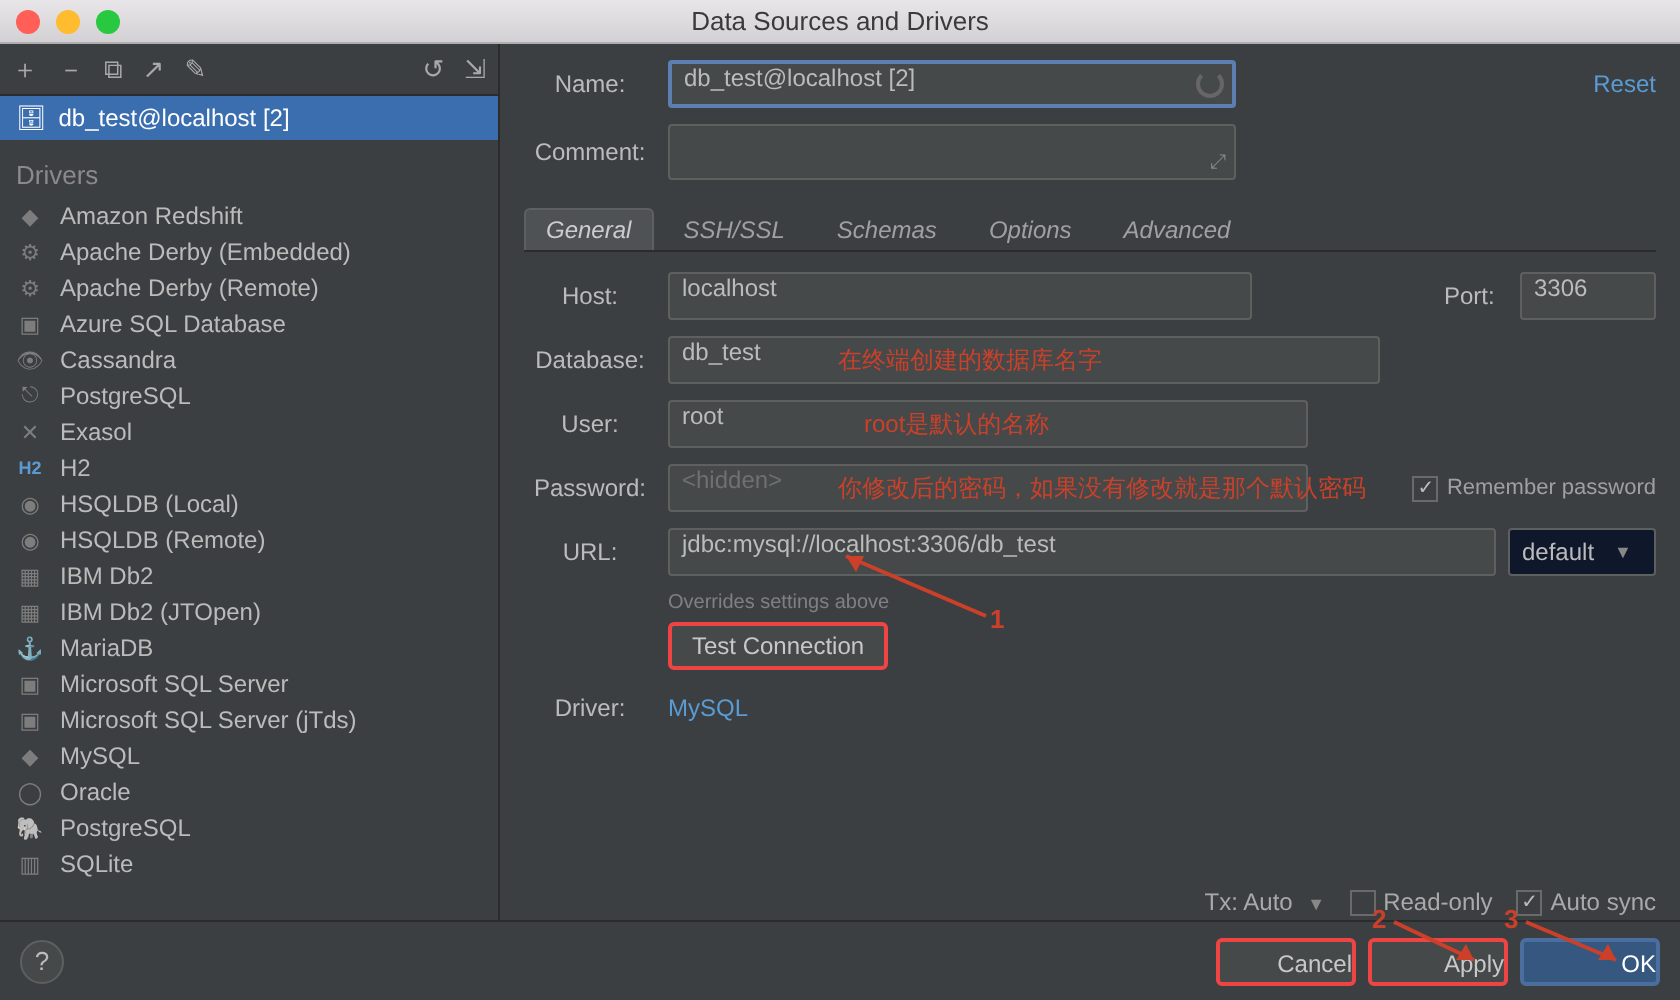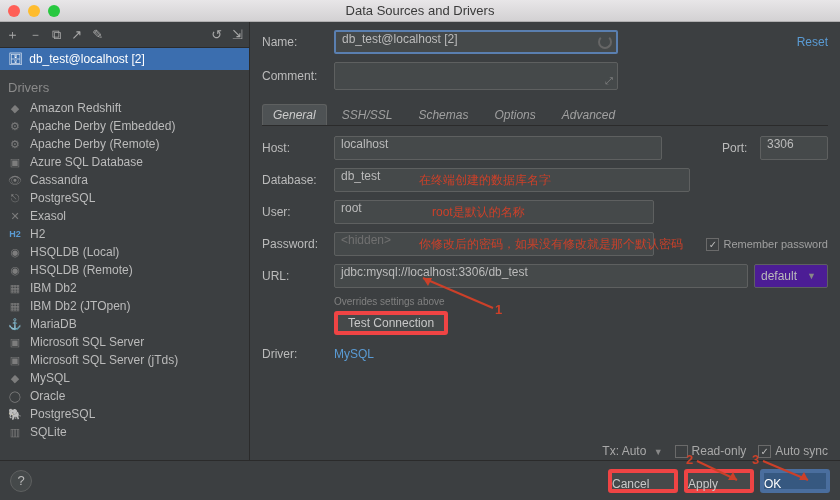--- a/index.html
+++ b/index.html
@@ -105,21 +105,21 @@
   }
   .form-row {
     display: flex;
     align-items: center;
     margin-bottom: 8px;
     gap: 6px;
   }
   .label {
     width: 66px;
     color: #bbbbbb;
-    text-align: left;
+    text-align: center;
   }
   .input {
     background: #45494a;
     border: 1px solid #5e6060;
     border-radius: 2px;
     height: 24px;
     color: #bbbbbb;
     padding: 0 6px;
     font-size: 12px;
   }
@@ -168,25 +168,25 @@
     bottom: 2px;
     right: 12px;
     display:flex;
     align-items:center;
     gap: 12px;
     color:#a9a9a9;
   }
   .tx-row .chk { display:flex; align-items:center; gap:4px; }
   .btn {
     background: #45494a;
-    border: 4px solid #ef4444;
+    border: 2px solid #ef4444;
     border-radius: 3px;
     color: #c8c8c8;
     cursor: pointer;
-    text-align:left;
+    text-align:right;
   }
   .test-btn { height:24px; padding:0 10px; display:inline-flex; align-items:center; }
   .footer {
     height: 40px;
     border-top: 1px solid #2b2b2b;
     display:flex;
     align-items:center;
     padding: 0 10px;
     background:#3c3f41;
   }
@@ -198,21 +198,21 @@
     color:#bbb;
     display:flex; align-items:center; justify-content:center;
     font-size:13px;
   }
   .footer .spacer { flex:1; }
   .footer .btn { width:70px; height:24px; line-height:22px; margin-left:6px; }
   .footer .btn.ok { background:#365880; border-color:#4a6e9e; color:#fff; }
   .arrow-svg { position:absolute; pointer-events:none; }
   .arrow-num { position:absolute; color:#cc4029; font-weight:bold; font-size:13px; }
   .select-like {
-    background:#4c1d95; border:1px solid #5e6060; border-radius:2px;
+    background:#0f172a; border:1px solid #5e6060; border-radius:2px;
     height:24px; display:flex; align-items:center; padding:0 6px; gap:6px;
     color:#bbbbbb;
   }
   .caret-down { color:#888; font-size:9px; margin-left:4px; }
   .link { color:#5a9bd4; }
   .hint { font-size:10px; color:#808080; margin-top:2px; }
   .spinner-ring {
     width:14px; height:14px; border-radius:50%;
     border:2px solid #666; border-top-color:transparent;
     position:absolute; right:6px; top:50%; transform:translateY(-50%);
@@ -352,21 +352,21 @@
       <div class="tab active">General</div>
       <div class="tab">SSH/SSL</div>
       <div class="tab">Schemas</div>
       <div class="tab">Options</div>
       <div class="tab">Advanced</div>
     </div>
 
     <div class="main-form" style="position:relative;">
       <div class="form-row">
         <span class="label">Host:</span>
-        <div class="input" style="width:328px;">localhost</div>
+        <div class="input" style="width:292px;">localhost</div>
         <span style="flex:1"></span>
         <span class="port-label">Port:</span>
         <div class="input" style="width:68px;">3306</div>
       </div>
       <div class="form-row" style="position:relative;">
         <span class="label">Database:</span>
         <div class="input" style="width:356px;">db_test</div>
         <span class="anno" style="left:145px;">在终端创建的数据库名字</span>
       </div>
       <div class="form-row" style="position:relative;">

